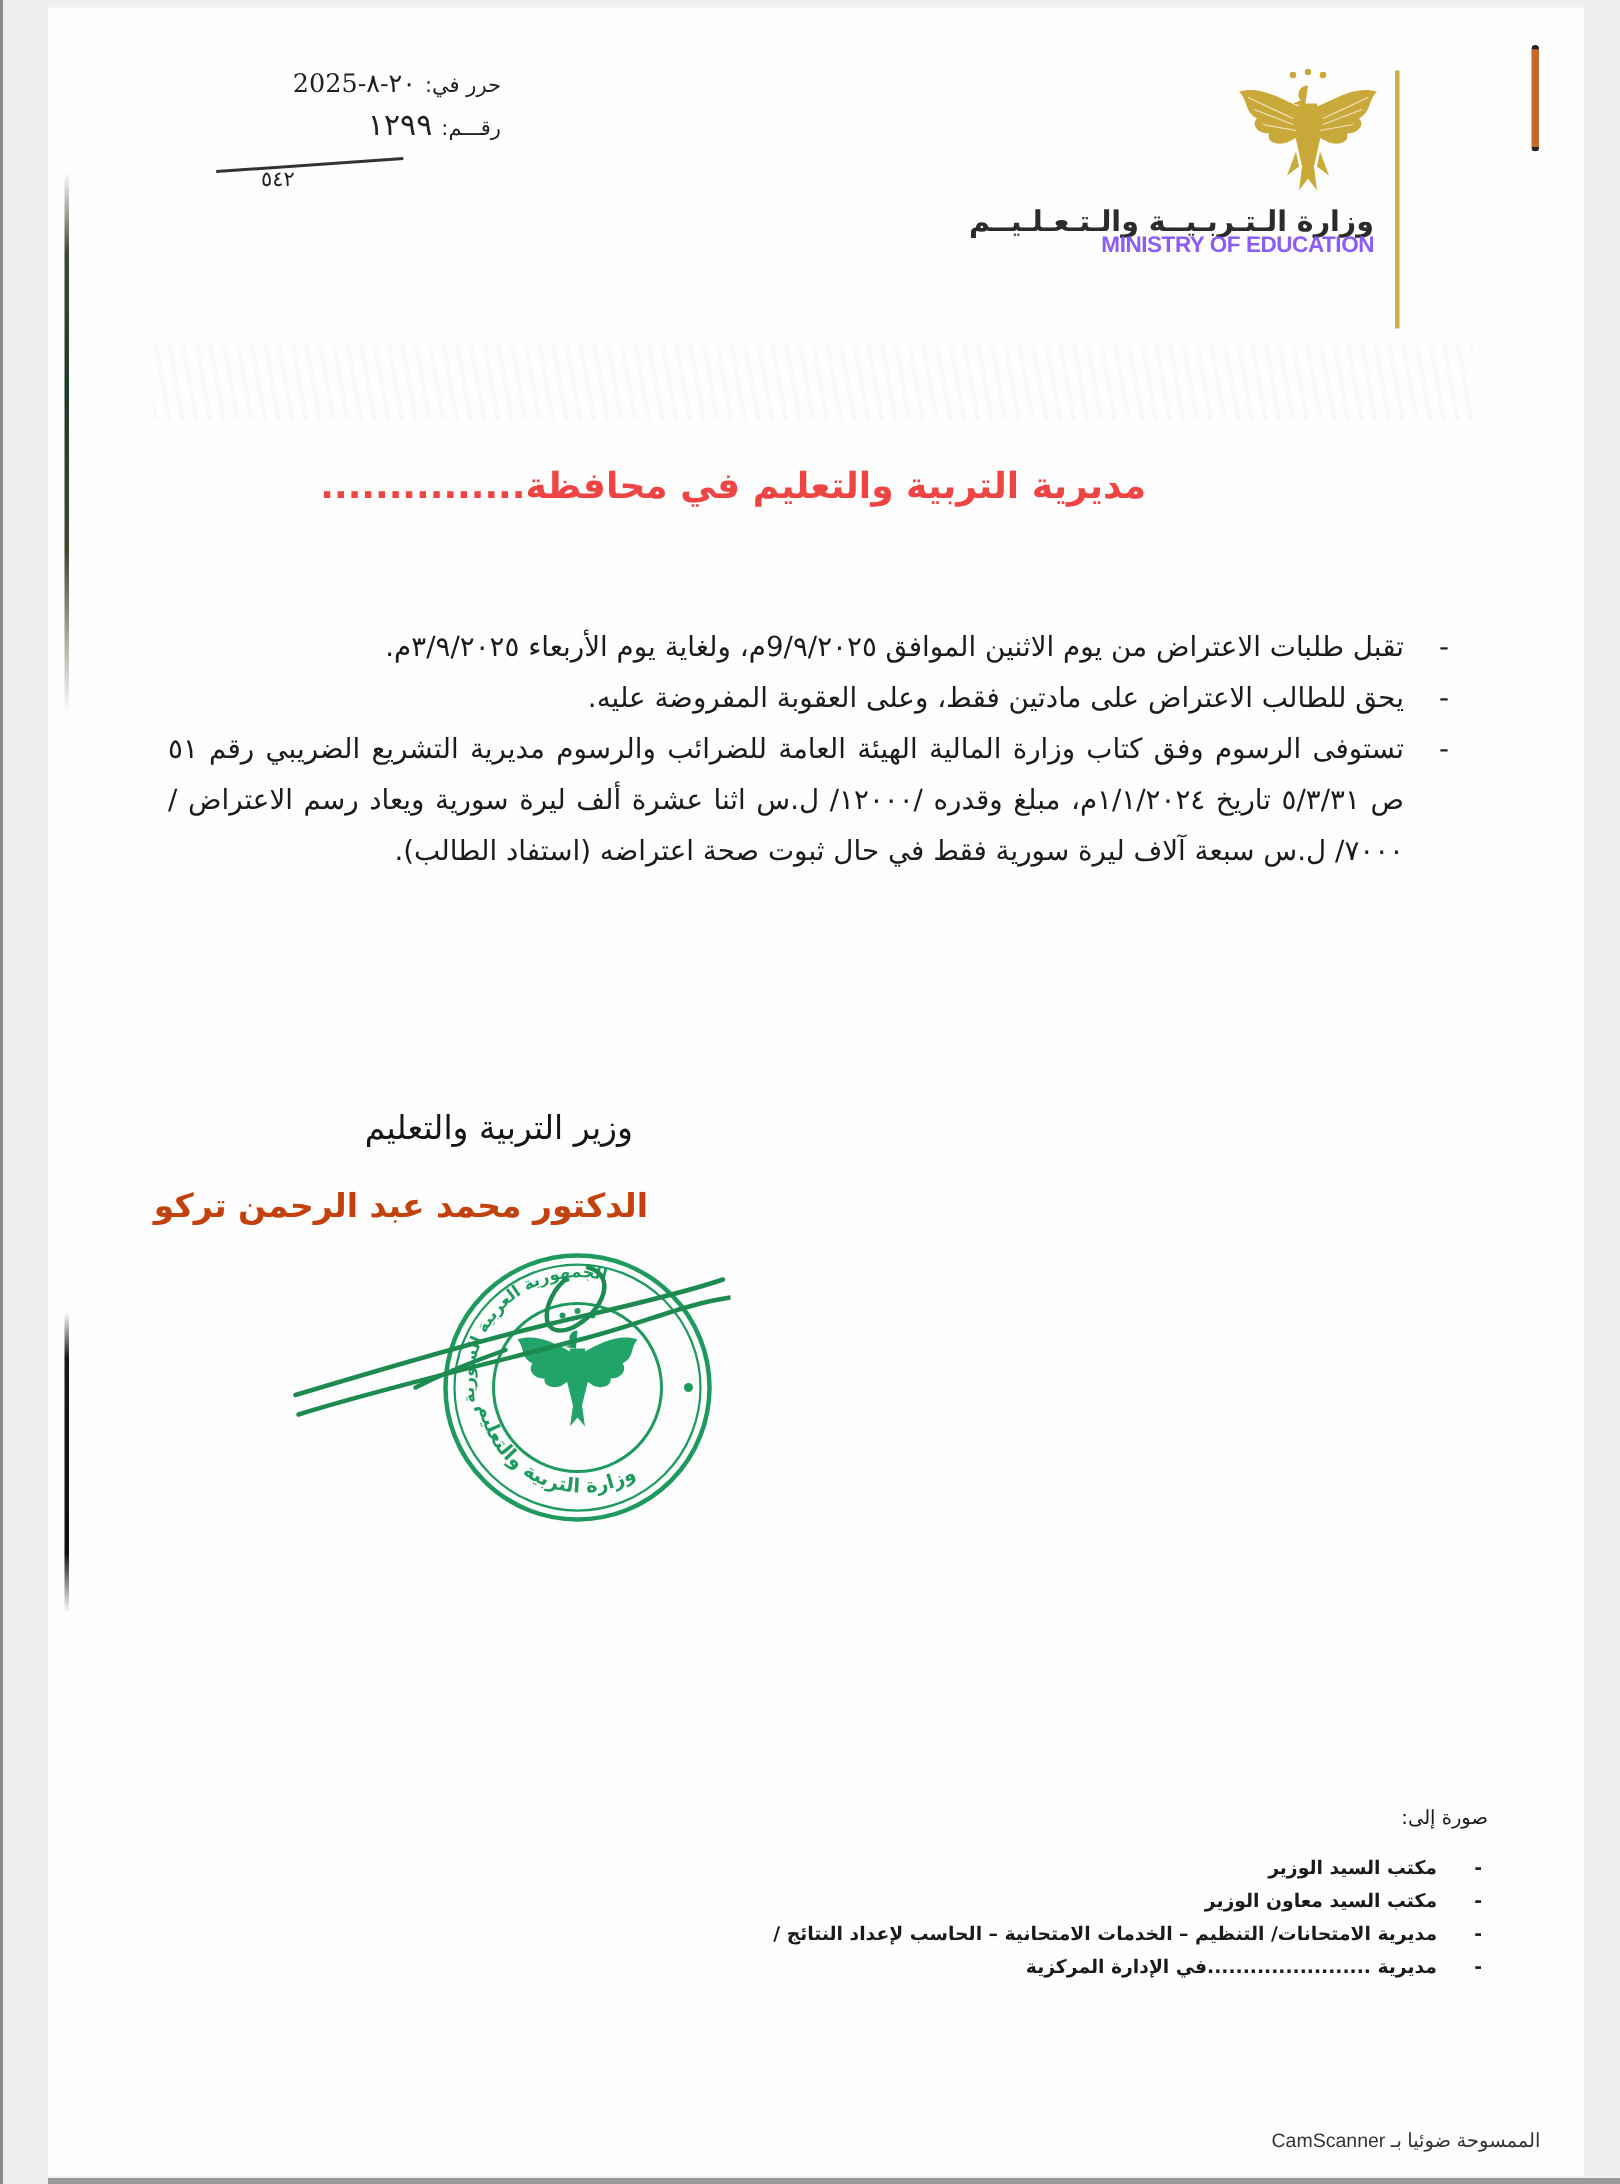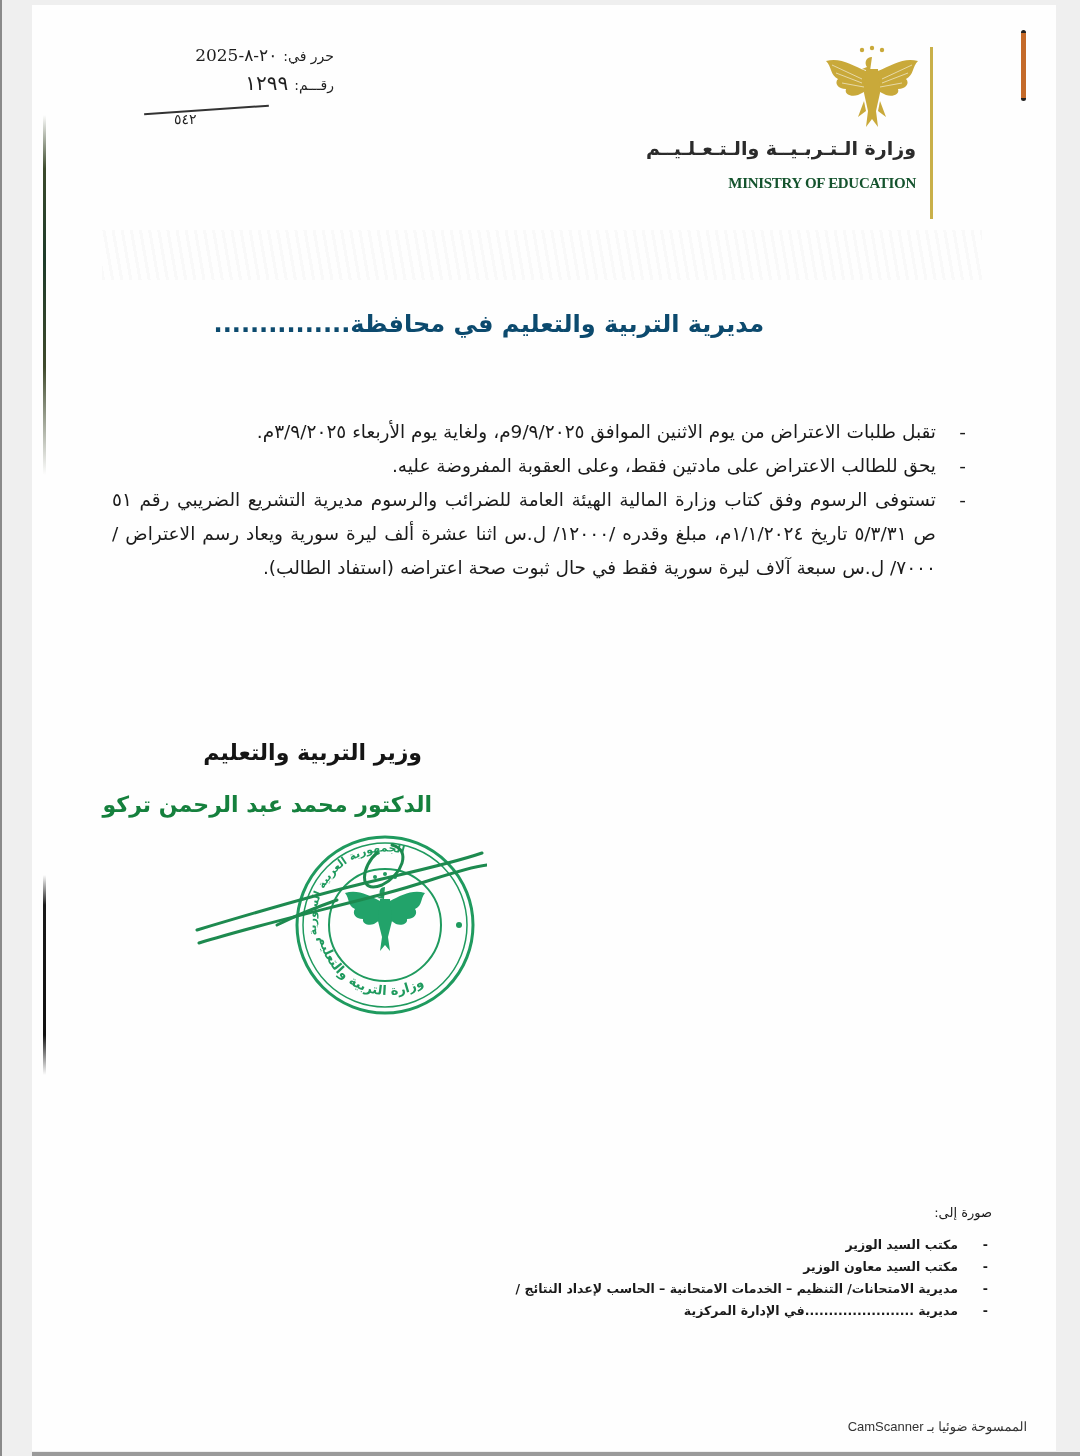--- a/index.html
+++ b/index.html
@@ -28,40 +28,40 @@
   .ref-label { font-size: 14px; }
   .ref-value { font-family: "DejaVu Serif", serif; font-size: 17px; }
   .ref-num { font-size: 20px; font-family: "DejaVu Serif", serif; margin-left: 48px; }
   .ref-line { position: absolute; left: 0; top: 64px; width: 125px; height: 2px; background: #333; transform: rotate(-4deg); }
   .ref-sub { position: absolute; left: 30px; top: 66px; font-size: 14px; font-family: "DejaVu Serif", serif; }
 
   .logo { position: absolute; left: 670px; top: 40px; width: 220px; height: 150px; }
   .eagle { position: absolute; left: 120px; top: 0px; width: 100px; height: 85px; }
   .logo-ar { position: absolute; right: 6px; top: 92px; font-size: 19px; font-weight: bold; color: #2b2b2b;
     direction: rtl; letter-spacing: 1px; white-space: nowrap; }
-  .logo-en { position: absolute; right: 6px; top: 130px; font-size: 15px; font-weight: bold; color: #14532d;
-    font-family: Liberation Serif, serif; white-space: nowrap; letter-spacing: -0.3px; }
+  .logo-en { position: absolute; right: 6px; top: 110px; font-size: 15px; font-weight: bold; color: #8b5cf6;
+    font-family: Liberation Sans, sans-serif; white-space: nowrap; letter-spacing: -0.3px; }
 
   .ghost-band { position: absolute; left: 70px; top: 225px; width: 880px; height: 50px;
     background: repeating-linear-gradient(80deg, rgba(0,0,0,0.02) 0 3px, rgba(0,0,0,0) 3px 9px); }
 
   .doc-title { position: absolute; left: 260px; top: 305px; width: 472px; text-align: right; direction: rtl;
-    font-size: 24px; font-weight: bold; color: #0c4a6e; white-space: nowrap; }
+    font-size: 24px; font-weight: bold; color: #ef4444; white-space: nowrap; }
 
   .body-text { position: absolute; left: 80px; top: 410px; width: 860px; direction: rtl; text-align: right;
     font-size: 18.5px; line-height: 34px; color: #1b1b1b; }
   .para { margin: 0 0 10px 0; text-align: justify; text-align-last: right; }
   ul.items { list-style: none; margin: 0; padding: 0; }
   ul.items li { position: relative; padding-right: 36px; line-height: 34px; text-align: justify; text-align-last: right; }
   ul.items li .dash { position: absolute; right: 6px; top: 0; }
 
   .signature-title { position: absolute; left: 150px; top: 735px; width: 240px; text-align: right; direction: rtl;
-    font-size: 22px; font-weight: bold; color: #151515; white-space: nowrap; }
+    font-size: 22px; font-weight: normal; color: #151515; white-space: nowrap; }
   .signature-name { position: absolute; left: 100px; top: 787px; width: 300px; text-align: right; direction: rtl;
-    font-size: 22px; font-weight: bold; color: #15803d; white-space: nowrap; }
+    font-size: 22px; font-weight: bold; color: #c2410c; white-space: nowrap; }
   .stamp { position: absolute; left: 155px; top: 820px; width: 300px; height: 200px; }
 
   .cc-block { position: absolute; left: 520px; top: 1200px; width: 440px; direction: rtl; color: #1a1a1a; }
   .cc-title { font-size: 13px; font-weight: normal; text-align: right; margin-bottom: 14px; }
   ul.cc { list-style: none; margin: 0; padding: 0; }
   ul.cc li { position: relative; padding-right: 34px; font-size: 12.5px; font-weight: bold; line-height: 22px; white-space: nowrap; }
   ul.cc li .dash { position: absolute; right: 4px; top: 0; }
 
   .scanner-note { position: absolute; left: 790px; top: 1414px; width: 205px; text-align: right; direction: rtl;
     font-size: 13px; color: #333; font-family: "Liberation Sans", sans-serif; white-space: nowrap; }

